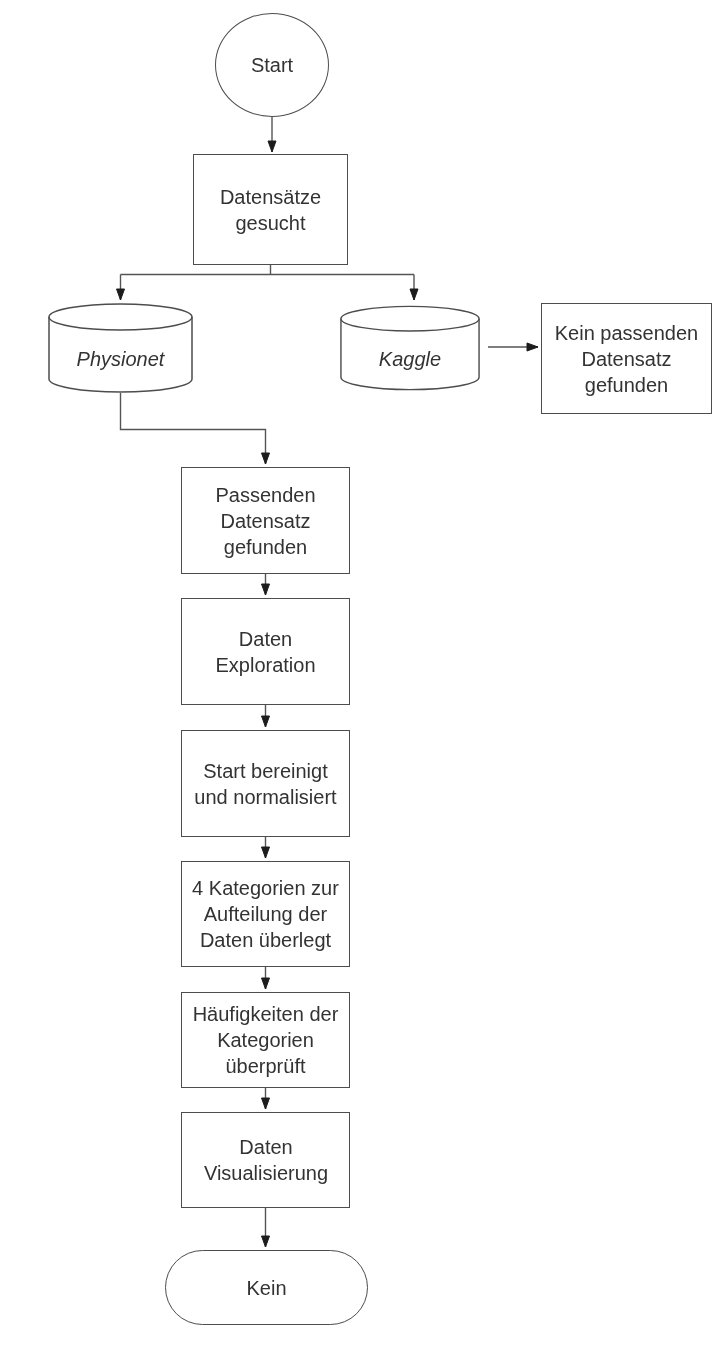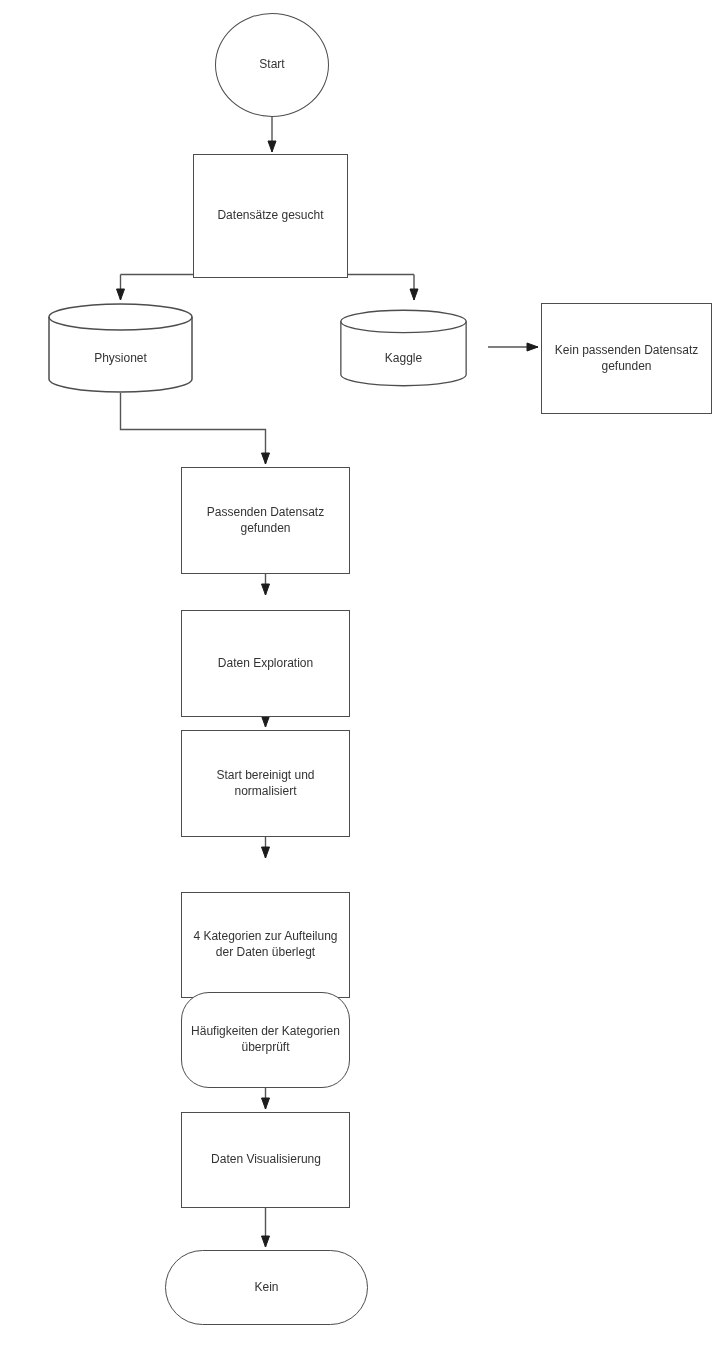--- a/index.html
+++ b/index.html
@@ -26,31 +26,32 @@
   }
   .node {
     position: absolute;
     box-sizing: border-box;
     display: flex;
     align-items: center;
     justify-content: center;
     text-align: center;
     background: #ffffff;
     border: 1.5px solid #4d4d4d;
-    font-size: 12px;
+    font-size: 20px;
     line-height: 1.3;
   }
   .node .lbl { display: block; width: 100%; }
   .rect { padding: 0 9px; }
   .ellipse { border-radius: 50%; }
   .stadium { border-radius: 38px; }
   .cyl {
     border: none;
     background: transparent;
     padding: 0;
+    font-style: italic;
   }
   .cyl-svg {
     position: absolute;
     left: 0; top: 0;
     width: 100%; height: 100%;
   }
   .cyl-svg path {
     fill: #ffffff;
     stroke: #4d4d4d;
     stroke-width: 1.5;
@@ -88,61 +89,61 @@
     <path class="edge" d="M265.5,837 V858" marker-end="url(#arr)"></path>
     <path class="edge" d="M265.5,967 V989" marker-end="url(#arr)"></path>
     <path class="edge" d="M265.5,1088 V1109" marker-end="url(#arr)"></path>
     <path class="edge" d="M265.5,1208 V1247" marker-end="url(#arr)"></path>
   </svg>
 
   <div class="node ellipse" style="left:215px; top:13px; width:114px; height:104px;">
     <span class="lbl">Start</span>
   </div>
 
-  <div class="node rect" style="left:193px; top:154px; width:155px; height:124px;">
+  <div class="node rect" style="left:193px; top:154px; width:155px; height:111px;">
     <span class="lbl">Datensätze gesucht</span>
   </div>
 
   <div class="node cyl" style="left:48px; top:303px; width:145px; height:90px;">
     <svg class="cyl-svg" viewBox="0 0 145 90" xmlns="http://www.w3.org/2000/svg">
       <path d="M1,14 A71.5,13 0 0 1 144,14 V76 A71.5,13 0 0 1 1,76 Z"></path>
       <path class="rim" d="M1,14 A71.5,13 0 0 0 144,14"></path>
     </svg>
     <span class="lbl">Physionet</span>
   </div>
 
-  <div class="node cyl" style="left:340px; top:303px; width:127px; height:90px;">
+  <div class="node cyl" style="left:340px; top:303px; width:140px; height:90px;">
     <svg class="cyl-svg" viewBox="0 0 148 90" xmlns="http://www.w3.org/2000/svg">
       <path d="M1,14 A73,13 0 0 1 147,14 V76 A73,13 0 0 1 1,76 Z"></path>
       <path class="rim" d="M1,14 A73,13 0 0 0 147,14"></path>
     </svg>
     <span class="lbl">Kaggle</span>
   </div>
 
   <div class="node rect" style="left:541px; top:303px; width:171px; height:111px;">
     <span class="lbl">Kein passenden Datensatz gefunden</span>
   </div>
 
   <div class="node rect" style="left:181px; top:467px; width:169px; height:107px;">
     <span class="lbl">Passenden Datensatz gefunden</span>
   </div>
 
-  <div class="node rect" style="left:181px; top:598px; width:169px; height:107px;margin-top:12px;">
+  <div class="node rect" style="left:181px; top:598px; width:169px; height:107px;">
     <span class="lbl">Daten Exploration</span>
   </div>
 
   <div class="node rect" style="left:181px; top:730px; width:169px; height:107px;">
     <span class="lbl">Start bereinigt und normalisiert</span>
   </div>
 
-  <div class="node rect" style="left:181px; top:861px; width:169px; height:106px;margin-top:31px;">
+  <div class="node rect" style="left:181px; top:861px; width:169px; height:106px;">
     <span class="lbl">4 Kategorien zur Aufteilung der Daten überlegt</span>
   </div>
 
-  <div class="node rect" style="left:181px; top:992px; width:169px; height:96px;border-radius:28px;">
+  <div class="node rect" style="left:181px; top:992px; width:169px; height:96px;">
     <span class="lbl">Häufigkeiten der Kategorien überprüft</span>
   </div>
 
   <div class="node rect" style="left:181px; top:1112px; width:169px; height:96px;padding-left:10px;">
     <span class="lbl">Daten Visualisierung</span>
   </div>
 
   <div class="node stadium" style="left:165px; top:1250px; width:203px; height:75px;">
     <span class="lbl">Kein</span>
   </div>

